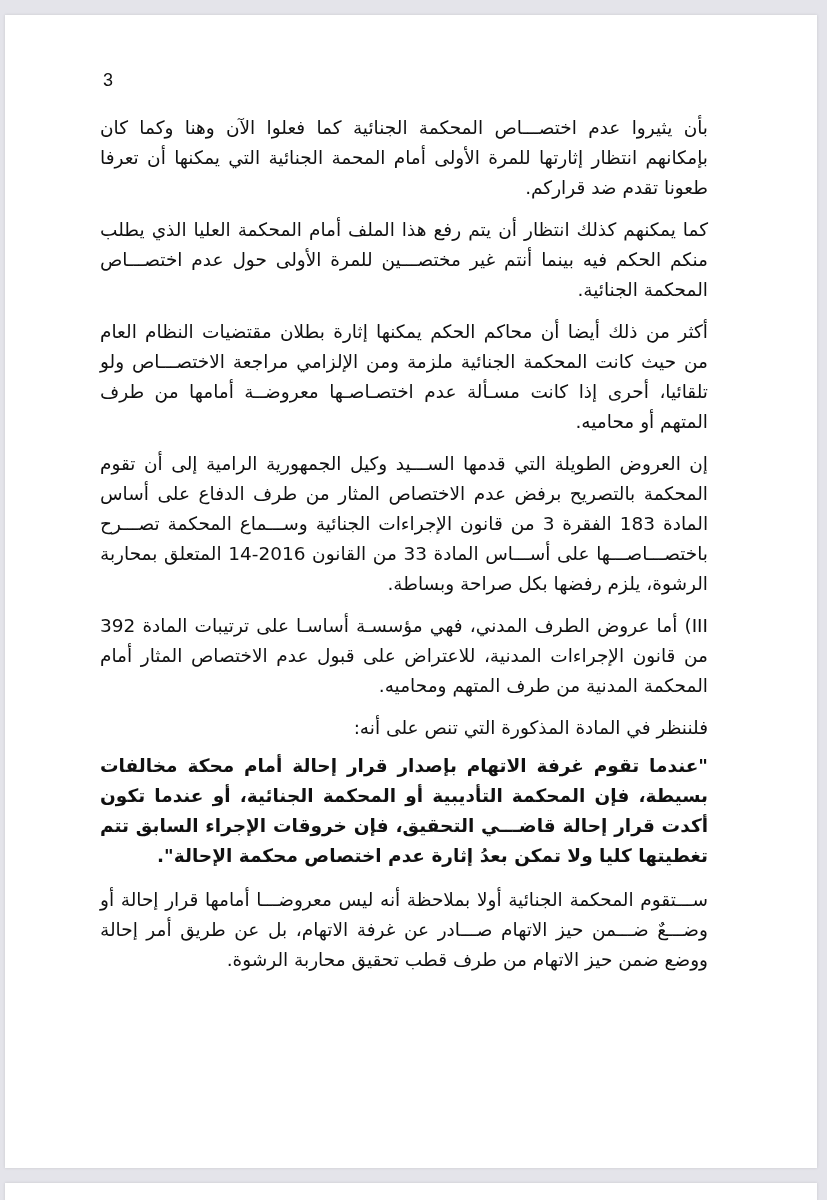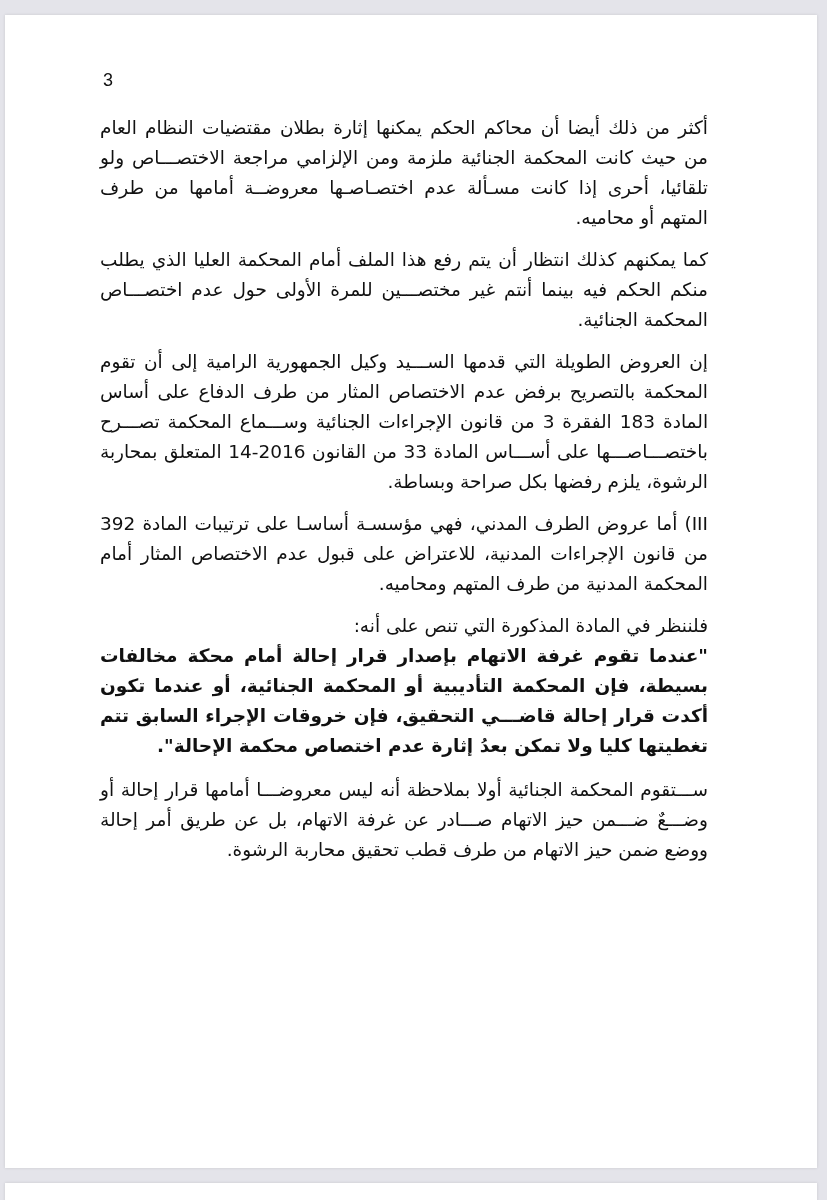--- a/index.html
+++ b/index.html
@@ -47,36 +47,37 @@
       font-size: 18.5px;
       line-height: 30px;
       color: #111;
       text-align: justify;
       text-align-last: right;
     }
     .content p {
       margin: 0 0 12px 0;
     }
     .content p.intro {
-      margin-bottom: 0;
+      margin-bottom: 8px;
     }
     .content p.quote {
       font-weight: bold;
       margin-bottom: 14px;
     }
   </style>
 </head>
 <body>
 
 <div class="viewer">
   <div class="page">
     <div class="page-number">3</div>
     <div class="content">
+      <p>بأن يثيروا عدم اختصـــاص المحكمة الجنائية كما فعلوا الآن وهنا وكما كان بإمكانهم انتظار إثارتها للمرة الأولى أمام المحمة الجنائية التي يمكنها أن تعرفا طعونا تقدم ضد قراركم.</p>
+      <p>كما يمكنهم كذلك انتظار أن يتم رفع هذا الملف أمام المحكمة العليا الذي يطلب منكم الحكم فيه بينما أنتم غير مختصـــين للمرة الأولى حول عدم اختصـــاص المحكمة الجنائية.</p>
       <p>أكثر من ذلك أيضا أن محاكم الحكم يمكنها إثارة بطلان مقتضيات النظام العام من حيث كانت المحكمة الجنائية ملزمة ومن الإلزامي مراجعة الاختصـــاص ولو تلقائيا، أحرى إذا كانت مسـألة عدم اختصـاصـها معروضــة أمامها من طرف المتهم أو محاميه.</p>
-      <p>كما يمكنهم كذلك انتظار أن يتم رفع هذا الملف أمام المحكمة العليا الذي يطلب منكم الحكم فيه بينما أنتم غير مختصـــين للمرة الأولى حول عدم اختصـــاص المحكمة الجنائية.</p>
       <p>إن العروض الطويلة التي قدمها الســـيد وكيل الجمهورية الرامية إلى أن تقوم المحكمة بالتصريح برفض عدم الاختصاص المثار من طرف الدفاع على أساس المادة 183 الفقرة 3 من قانون الإجراءات الجنائية وســـماع المحكمة تصـــرح باختصـــاصـــها على أســـاس المادة 33 من القانون 2016-14 المتعلق بمحاربة الرشوة، يلزم رفضها بكل صراحة وبساطة.</p>
       <p>III) أما عروض الطرف المدني، فهي مؤسسـة أساسـا على ترتيبات المادة 392 من قانون الإجراءات المدنية، للاعتراض على قبول عدم الاختصاص المثار أمام المحكمة المدنية من طرف المتهم ومحاميه.</p>
       <p class="intro">فلننظر في المادة المذكورة التي تنص على أنه:</p>
       <p class="quote">"عندما تقوم غرفة الاتهام بإصدار قرار إحالة أمام محكة مخالفات بسيطة، فإن المحكمة التأديبية أو المحكمة الجنائية، أو عندما تكون أكدت قرار إحالة قاضـــي التحقيق، فإن خروقات الإجراء السابق تتم تغطيتها كليا ولا تمكن بعدُ إثارة عدم اختصاص محكمة الإحالة".</p>
       <p>ســـتقوم المحكمة الجنائية أولا بملاحظة أنه ليس معروضـــا أمامها قرار إحالة أو وضـــعٌ ضـــمن حيز الاتهام صـــادر عن غرفة الاتهام، بل عن طريق أمر إحالة ووضع ضمن حيز الاتهام من طرف قطب تحقيق محاربة الرشوة.</p>
     </div>
   </div>
   <div class="page next"></div>
 </div>
 

